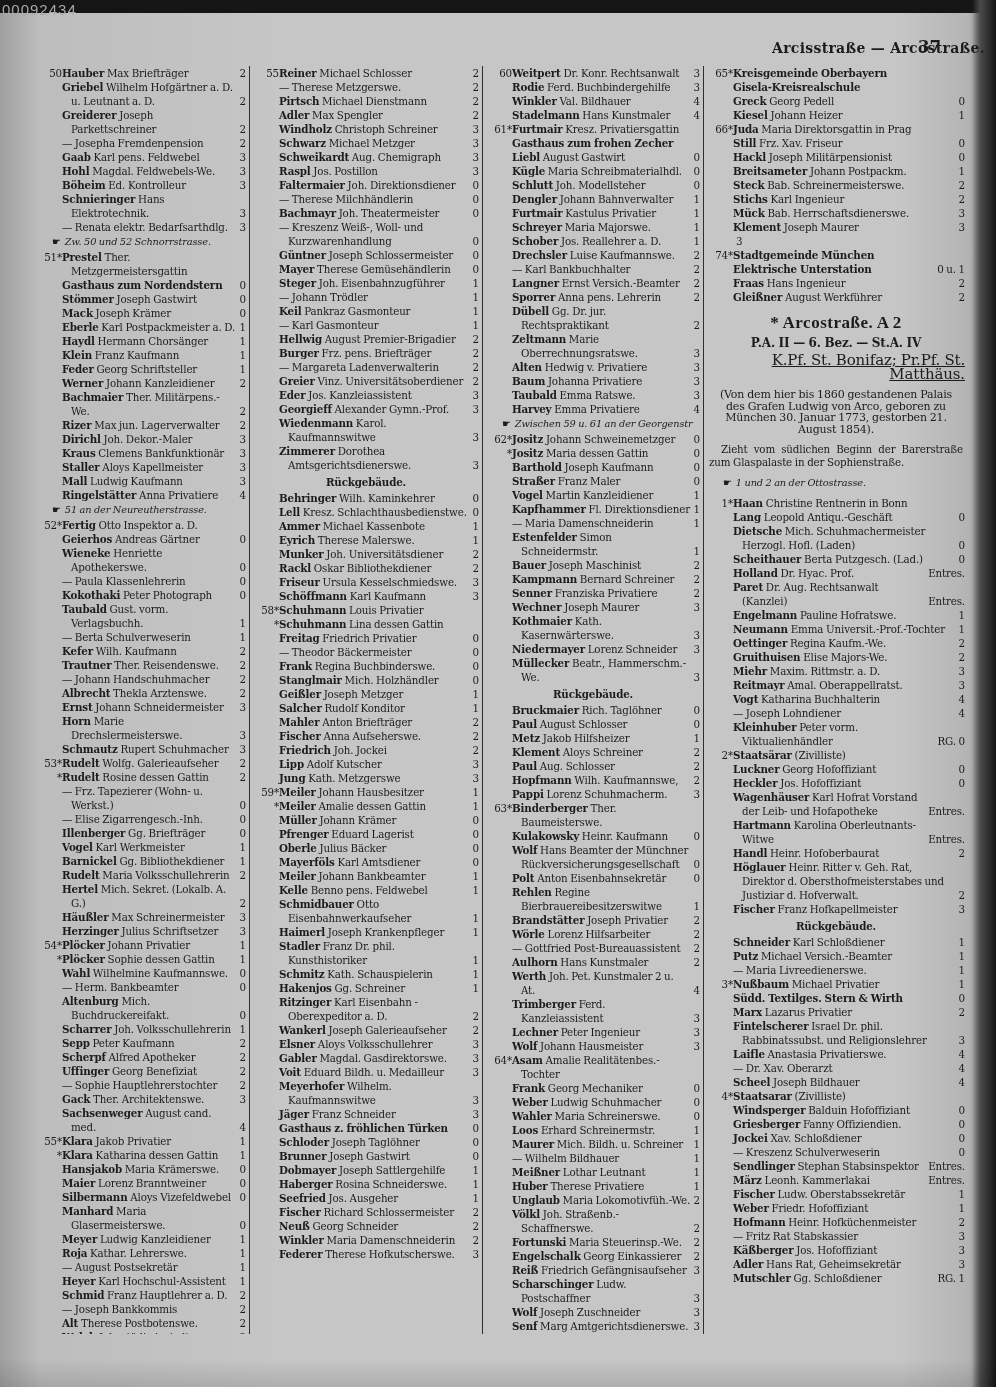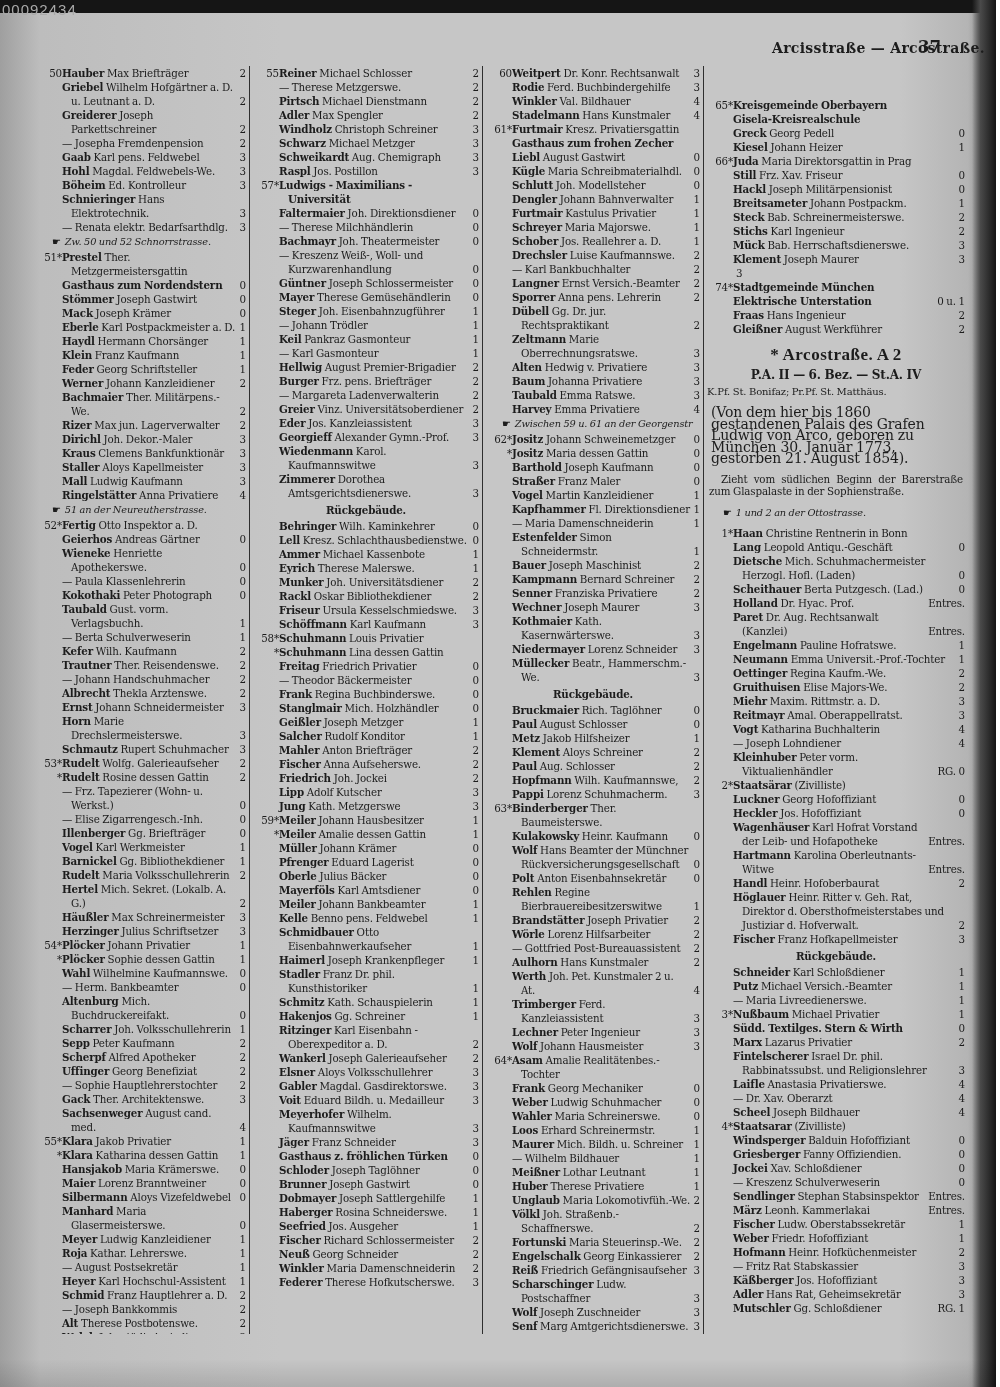--- a/index.html
+++ b/index.html
@@ -18,39 +18,39 @@
   .scannum { position:absolute; top:1px; left:2px; font-family:"Liberation Sans",sans-serif;
     font-size:15px; letter-spacing:1px; color:#a9a9a9; }
   .runhead { position:absolute; top:40px; left:772px; font-size:14px; font-weight:bold; letter-spacing:0.3px; }
   .pagenum { position:absolute; top:37px; left:918px; font-size:16.5px; font-weight:bold; }
 
   .col { position:absolute; top:66px; height:1268px; overflow:hidden;
     font-size:10.3px; line-height:14px; letter-spacing:-0.15px; word-spacing:-0.4px; }
   #col1 { left:36px;  width:213px; border-right:1px solid #2e2e2e; }
   #col2 { left:253px; width:229px; border-right:1px solid #2e2e2e; }
   #col3 { left:486px; width:217px; border-right:1px solid #2e2e2e; }
-  #col4 { left:707px; width:261px;margin-top:32px; }
+  #col4 { left:707px; width:261px; }
   .col > * { padding-right:3px; }
 
   .row { display:flex; }
   .num { flex:0 0 26px; text-align:right; white-space:nowrap; }
   .txt { flex:1 1 auto; padding-left:9px; text-indent:-9px; }
   .txt b { font-weight:bold; }
   .headline .txt { font-weight:bold; }
   .fl { flex:0 0 auto; margin-left:3px; align-self:flex-end; white-space:nowrap; }
 
   .subhead { text-align:center; font-weight:bold; margin:3px 0 2px; }
   .note { padding-left:16px; font-style:italic; font-size:9.8px; margin:1px 0; }
   .note .hand { font-style:normal; font-family:"DejaVu Sans",sans-serif; font-size:10px; margin-right:4px; }
 
   .street { margin:2px 0 2px; }
   .street-title  { text-align:center; font-size:17px; font-weight:bold; margin:12px 0 6px; letter-spacing:0.5px;font-family:Liberation Serif, serif; }
   .street-admin  { text-align:center; font-size:12px; font-weight:bold; margin-bottom:3px; }
-  .street-parish { text-align:left; font-size:10px; margin-bottom:8px; }
-  .street-history{ font-size:14px; line-height:11.5px; margin:0 4px 8px; }
+  .street-parish { text-align:right; font-size:15px; margin-bottom:8px;text-decoration:underline; }
+  .street-history{ font-size:11px; line-height:11.5px; text-align:center; margin:0 4px 8px; }
   .street-desc   { font-size:10.3px; line-height:12.5px; text-indent:12px; margin:0 2px 8px; text-align:justify; }
   .street .note  { margin-bottom:6px; }
 </style>
 </head>
 <body>
 
 <div id="page">
   <div class="topbar"></div>
   <div class="rightedge"></div>
   <div class="bottomshade"></div>
@@ -475,25 +475,20 @@
       <div class="row">
         <span class="num"></span>
         <span class="txt"><b>Schweikardt</b> Aug. Chemigraph</span>
         <span class="fl">3</span>
       </div>
       <div class="row">
         <span class="num"></span>
         <span class="txt"><b>Raspl</b> Jos. Postillon</span>
         <span class="fl">3</span>
       </div>
-      <div class="row headline">
-        <span class="num">57*</span>
-        <span class="txt">Ludwigs - Maximilians - Universität</span>
-        <span class="fl"></span>
-      </div>
       <div class="row">
         <span class="num"></span>
         <span class="txt"><b>Faltermaier</b> Joh. Direktionsdiener</span>
         <span class="fl">0</span>
       </div>
       <div class="row">
         <span class="num"></span>
         <span class="txt">— Therese Milchhändlerin</span>
         <span class="fl">0</span>
       </div>

